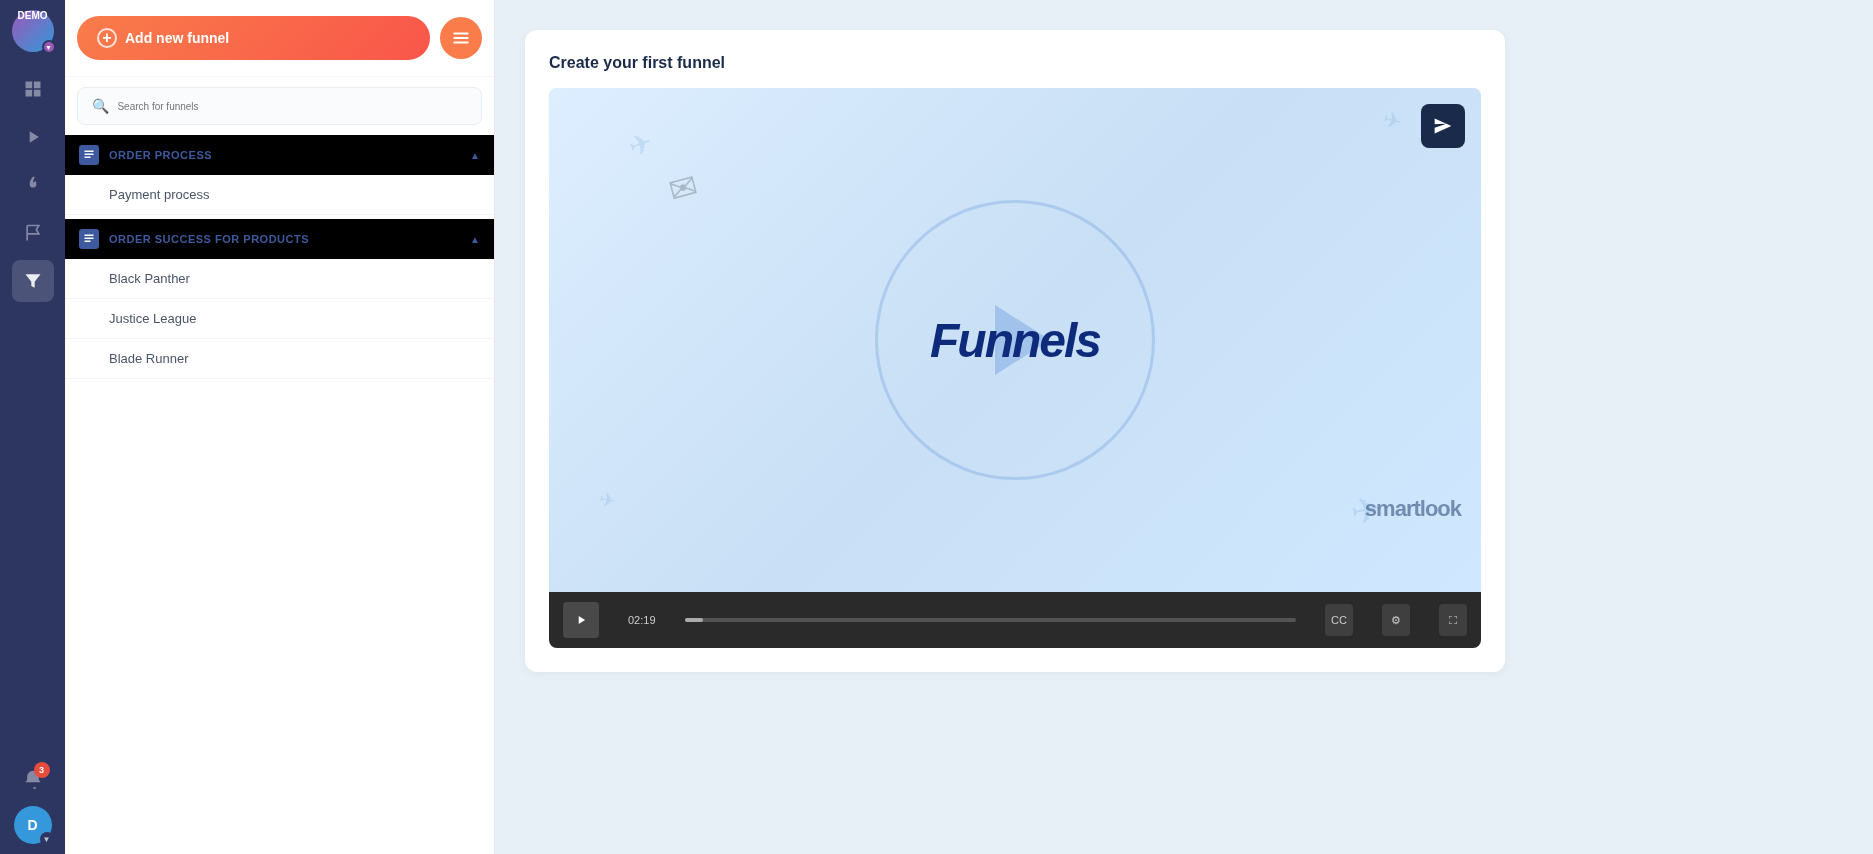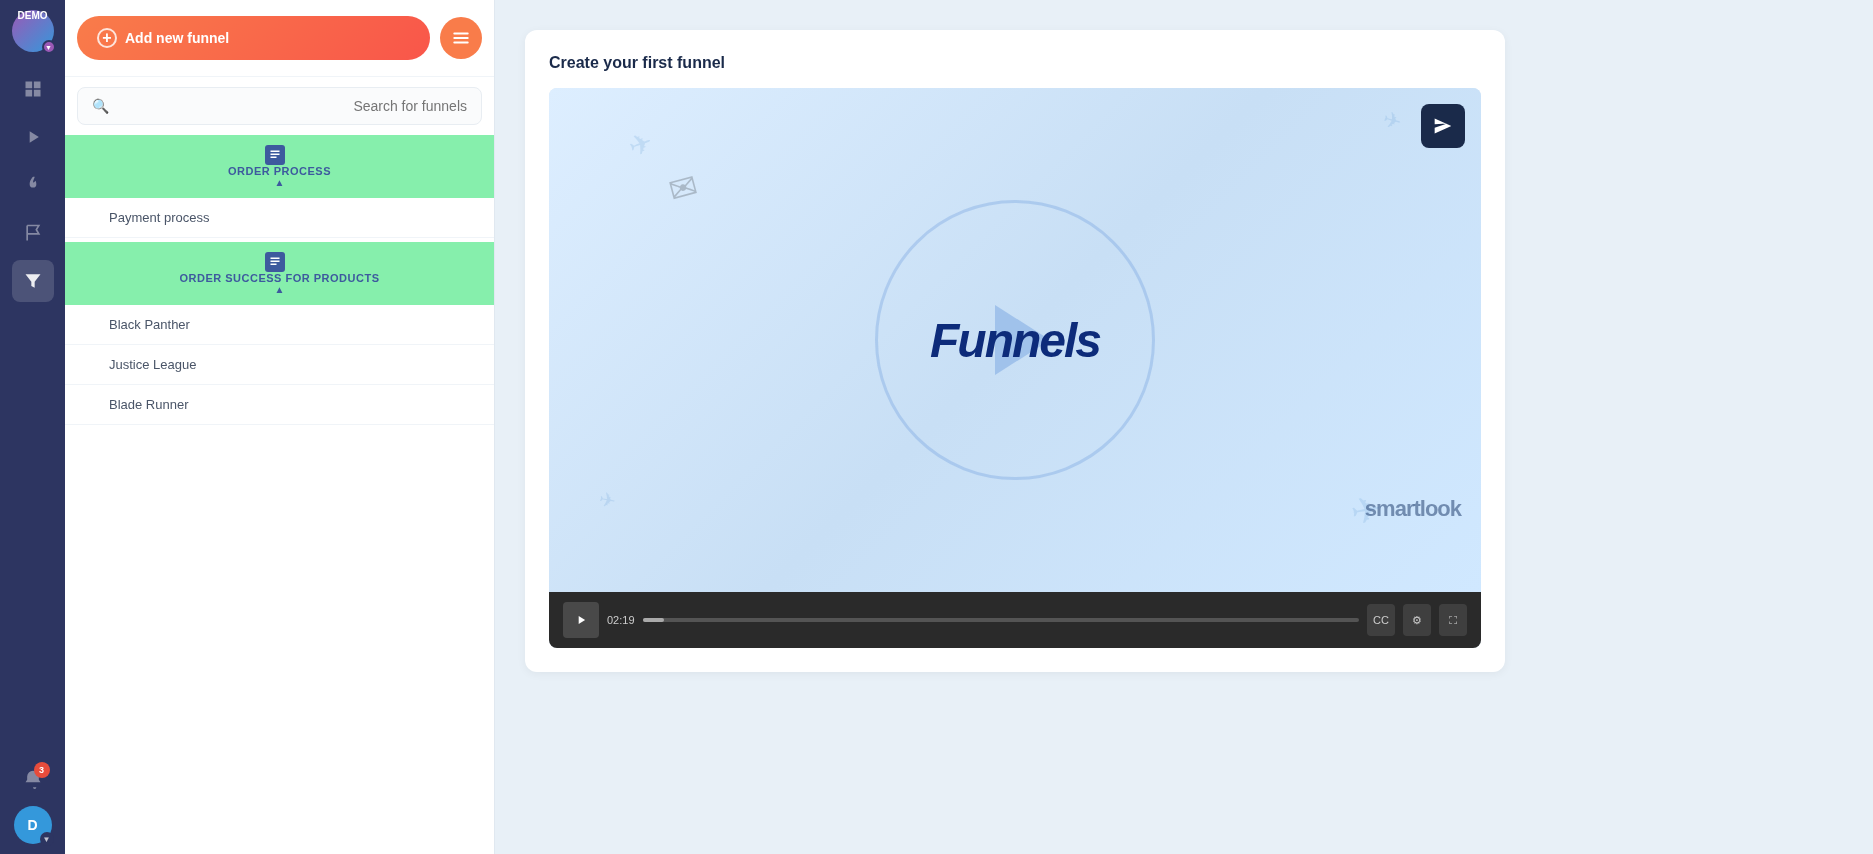--- a/index.html
+++ b/index.html
@@ -119,35 +119,33 @@
       gap: 8px;
       padding: 10px 14px;
       border: 1px solid #e8edf2;
       border-radius: 8px;
       background: #fafbfc;
     }
     .search-box input {
       border: none;
       background: transparent;
       outline: none;
-      font-size: 14px;
+      font-size: 10px;
       color: #3b82f6;
       width: 100%;
-      text-align: right;
     }
     .search-icon { color: #aab; font-size: 14px; }
     .sidebar-content { flex: 1; overflow-y: auto; }
     .funnel-section { margin-bottom: 4px; }
     .section-header {
       display: flex;
       align-items: center;
       padding: 10px 14px;
       cursor: pointer;
-      background: #86efac;
-      flex-direction: column;
+      background: #000000;
     }
     .section-icon {
       width: 20px; height: 20px;
       background: #3d5a9e;
       border-radius: 3px;
       display: flex; align-items: center; justify-content: center;
       margin-right: 10px;
       flex-shrink: 0;
     }
     .section-icon svg { width: 12px; height: 12px; fill: white; }
@@ -253,21 +251,21 @@
     .deco-plane2 { top: 20px; right: 80px; transform: rotate(15deg); font-size: 22px; }
     .deco-plane3 { bottom: 80px; left: 50px; transform: rotate(10deg); font-size: 20px; }
     .deco-plane4 { bottom: 60px; right: 100px; transform: rotate(-10deg); font-size: 36px; }
     .deco-envelope { position: absolute; top: 80px; left: 120px; opacity: 0.2; font-size: 34px; transform: rotate(-15deg); }
     
     .video-controls {
       background: #2a2a2a;
       padding: 10px 14px;
       display: flex;
       align-items: center;
-      gap: 8px;
+      gap: 29px;
       height: 56px;
     }
     .play-btn {
       width: 36px; height: 36px;
       background: rgba(255,255,255,0.15);
       border-radius: 4px;
       display: flex; align-items: center; justify-content: center;
       cursor: pointer;
       flex-shrink: 0;
     }

